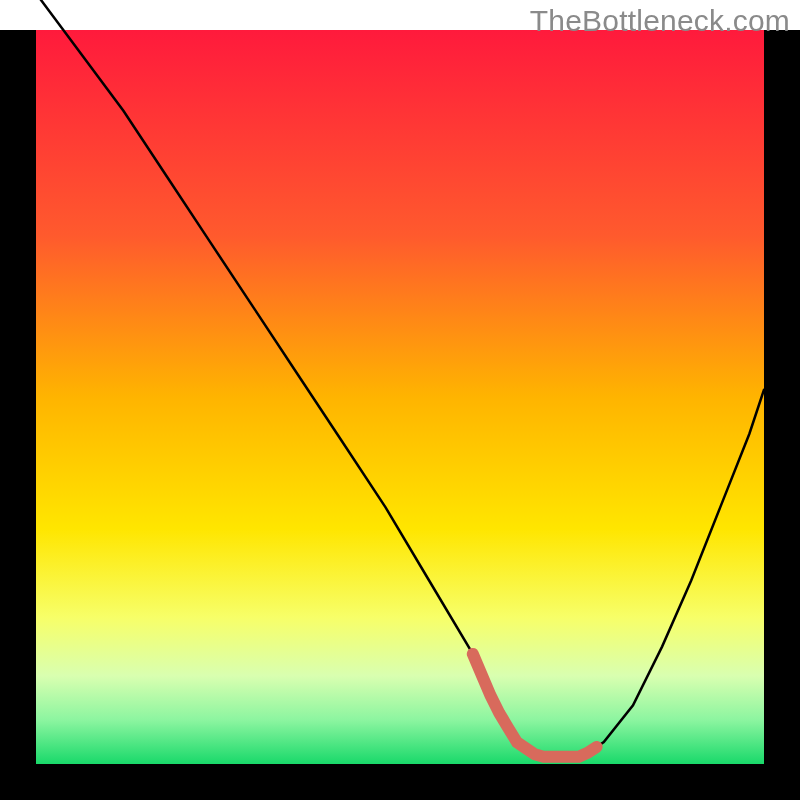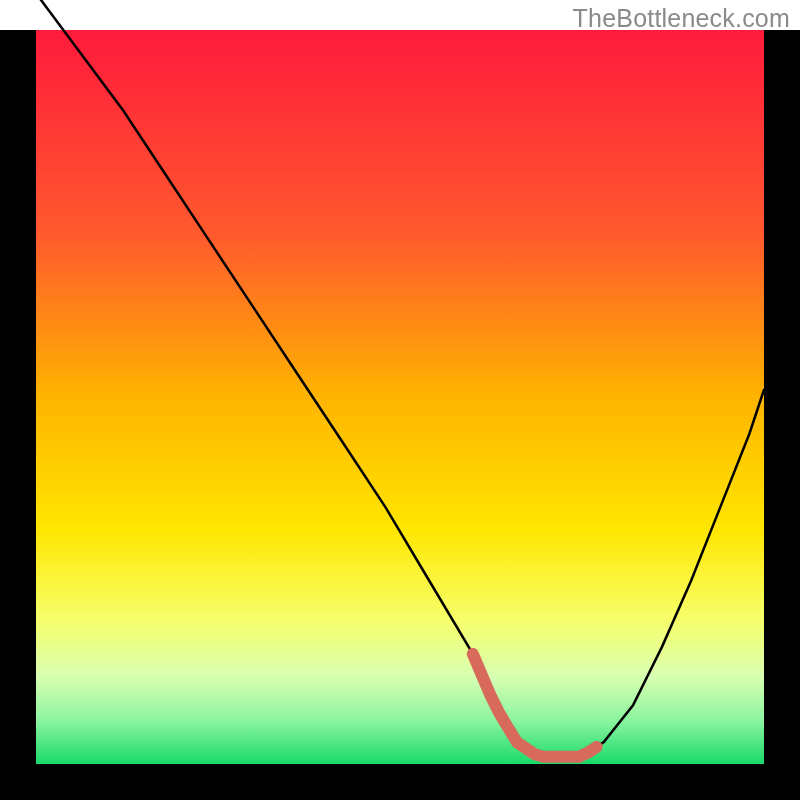--- a/index.html
+++ b/index.html
@@ -9,21 +9,21 @@
     width: 800px;
     height: 800px;
     position: relative;
     font-family: Arial, Helvetica, sans-serif;
   }
   .watermark {
     position: absolute;
     top: 4px;
     right: 10px;
     color: #8a8a8a;
-    font-size: 25px;
+    font-size: 30px;
     font-weight: 500;
     letter-spacing: 0.2px;
     z-index: 20;
   }
   .chart-wrap {
     position: absolute;
     left: 0;
     top: 0;
     width: 800px;
     height: 800px;

